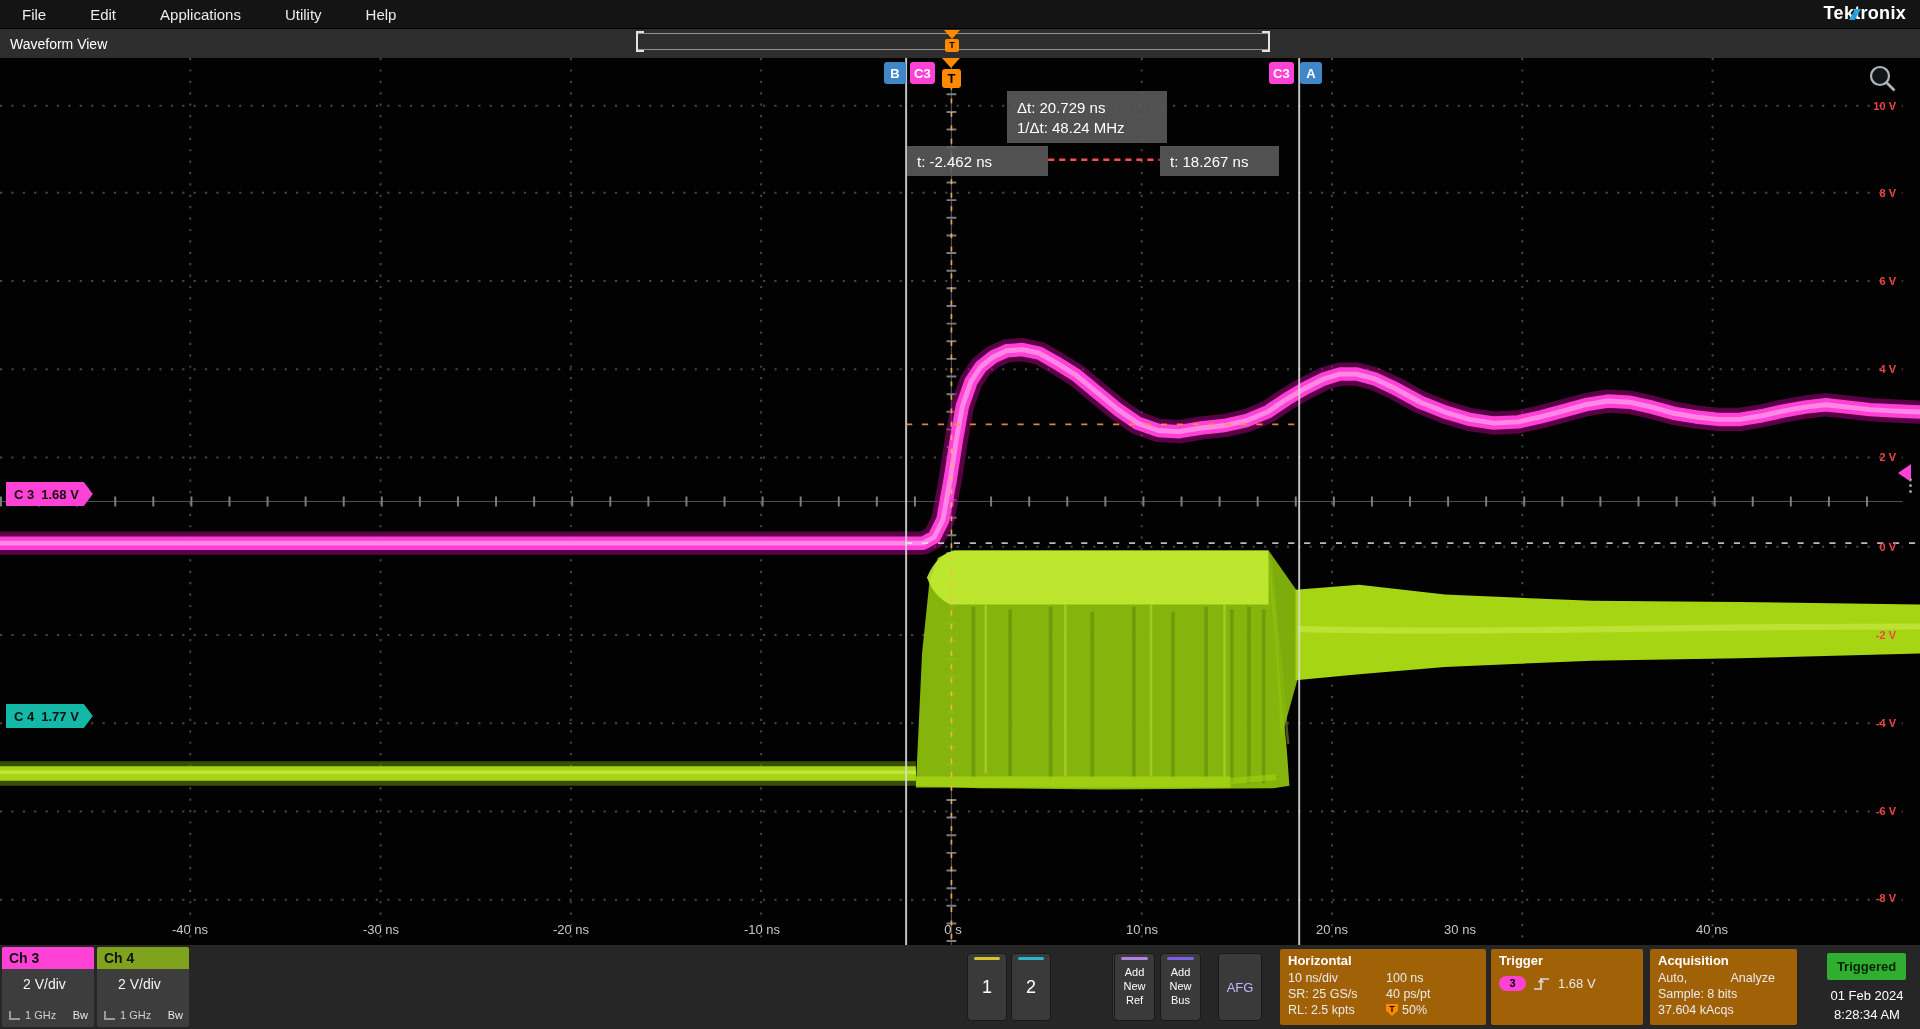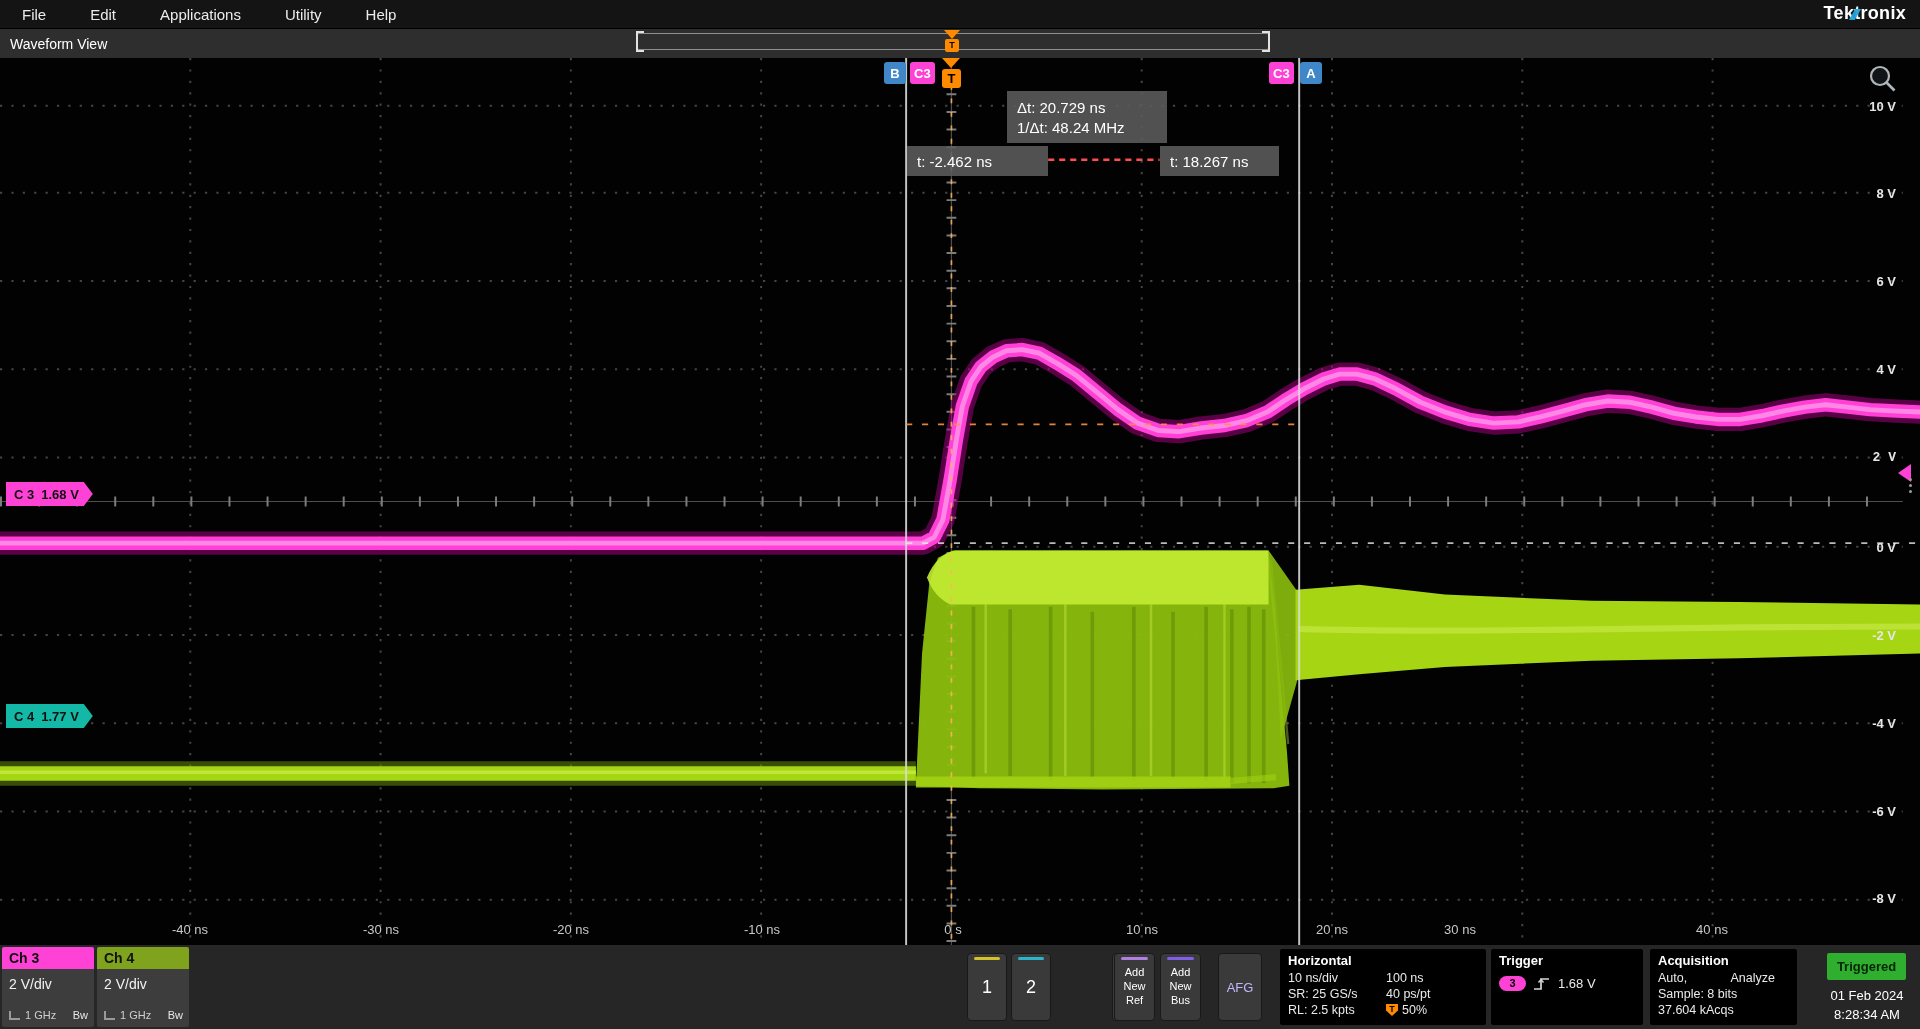--- a/index.html
+++ b/index.html
@@ -58,51 +58,51 @@
     clip-path:polygon(0 0,calc(100% - 9px) 0,100% 50%,calc(100% - 9px) 100%,0 100%);margin-top:20px;}
   .c3pill{left:6px;top:404px;background:#ff42d6;}
   .c4pill{left:6px;top:626px;background:#14b8a6;}
 
   .trig-arrow{position:absolute;left:1898px;top:406px;width:0;height:0;z-index:5;
     border-top:9px solid transparent;border-bottom:9px solid transparent;border-right:13px solid #ff42d6;}
   .handle-dots{position:absolute;left:1909px;top:420px;width:3px;height:3px;background:#999;
     border-radius:50%;box-shadow:0 6px 0 #999,0 12px 0 #999;z-index:5;}
   .zoom-icon{position:absolute;left:1866px;top:5px;width:34px;height:34px;z-index:5;}
 
-  .vlabel{position:absolute;right:24px;transform:translateY(-50%);color:#e5e5e5;font-size:13px;
+  .vlabel{position:absolute;right:24px;transform:translateY(-50%);color:#ef4444;font-size:11px;
     font-weight:bold;z-index:3;}
   .tlabel{position:absolute;top:864px;transform:translateX(-50%);color:#c9c9c9;font-size:13px;z-index:3;}
 
   
   .bottombar{position:absolute;top:945px;left:0;width:1920px;height:84px;background:#262626;}
   .chbadge{position:absolute;top:2px;width:92px;height:80px;background:#3d3d3d;border-radius:2px;
     overflow:hidden;}
   .chbadge .hdr{height:22px;font-size:14px;font-weight:bold;color:#101010;display:flex;
     align-items:center;padding-left:7px;}
   .ch3badge{left:2px;} .ch3badge .hdr{background:#ff42d6;}
   .ch4badge{left:97px;} .ch4badge .hdr{background:#7fa31c;}
-  .chbadge .scale{font-size:14px;color:#f2f2f2;padding:7px 0 0 7px;}
+  .chbadge .scale{font-size:14px;color:#f2f2f2;padding:7px 0 0 21px;}
   .chbadge .meta{position:absolute;bottom:6px;left:7px;right:6px;display:flex;align-items:center;
     gap:5px;font-size:11px;color:#cfcfcf;}
   .probe-icon{width:9px;height:7px;border-left:2px solid #9a9a9a;border-bottom:2px solid #9a9a9a;}
   .bw{margin-left:auto;color:#e8e8e8;}
 
   .sqbtn{position:absolute;top:8px;height:68px;background:#3a3a3a;border:1px solid #191919;
     border-radius:4px;color:#fff;display:flex;align-items:center;justify-content:center;
     box-sizing:border-box;}
   .stripe{position:absolute;top:3px;left:6px;right:6px;height:3px;border-radius:2px;}
   .btn1{left:967px;width:40px;font-size:18px;} .btn1 .stripe{background:#d4c22a;}
   .btn2{left:1011px;width:40px;font-size:18px;} .btn2 .stripe{background:#2ab5c9;}
   .addbtn{font-size:11px;line-height:1.25;text-align:center;padding:2px;}
   .addmath{left:1112px;width:41px;} .addmath .stripe{background:#ff8c1a;}
   .addref{left:1114px;width:41px;} .addref .stripe{background:#b07fe0;}
   .addbus{left:1160px;width:41px;} .addbus .stripe{background:#7f5fe8;}
   .afg{left:1218px;width:44px;color:#c4b5fd;font-size:13px;}
 
-  .panel{position:absolute;top:4px;height:76px;background:#000000;border-radius:2px;color:#eaeaea;
+  .panel{position:absolute;top:4px;height:76px;background:#a16207;border-radius:2px;color:#eaeaea;
     font-size:12.5px;padding:4px 8px;box-sizing:border-box;}
   .panel .title{font-size:13px;font-weight:bold;margin-bottom:3px;color:#fff;}
   .panel .row{display:flex;margin-bottom:2px;align-items:center;}
   .panel .col1{width:98px;}
   .horiz{left:1280px;width:206px;}
   .pos-t{display:inline-block;width:12px;height:12px;background:#ff8a00;color:#000;font-size:9px;
     font-weight:bold;text-align:center;line-height:11px;margin-right:4px;
     clip-path:polygon(0 0,100% 0,100% 55%,50% 100%,0 55%);}
   .trigpanel{left:1491px;width:152px;}
   .trig-row{display:flex;align-items:center;gap:7px;margin-top:8px;}
@@ -255,21 +255,21 @@
     <svg width="34" height="34" viewBox="0 0 34 34">
       <circle cx="14" cy="13" r="9" stroke="#aeb6ba" stroke-width="2.2" fill="rgba(25,30,33,0.7)"></circle>
       <line x1="20.5" y1="19.5" x2="28.5" y2="27.5" stroke="#aeb6ba" stroke-width="2.6"></line>
     </svg>
   </div>
 
   <span class="vlabel" style="top:48px;">10 V</span>
   <span class="vlabel" style="top:135px;">8 V</span>
   <span class="vlabel" style="top:223px;">6 V</span>
   <span class="vlabel" style="top:311px;">4 V</span>
-  <span class="vlabel" style="top:399px;font-family:Liberation Mono, monospace;">2 V</span>
+  <span class="vlabel" style="top:399px;">2 V</span>
   <span class="vlabel" style="top:489px;">0 V</span>
   <span class="vlabel" style="top:577px;">-2 V</span>
   <span class="vlabel" style="top:665px;">-4 V</span>
   <span class="vlabel" style="top:753px;">-6 V</span>
   <span class="vlabel" style="top:840px;">-8 V</span>
 
   <span class="tlabel" style="left:190px;">-40 ns</span>
   <span class="tlabel" style="left:381px;">-30 ns</span>
   <span class="tlabel" style="left:571px;">-20 ns</span>
   <span class="tlabel" style="left:762px;">-10 ns</span>

